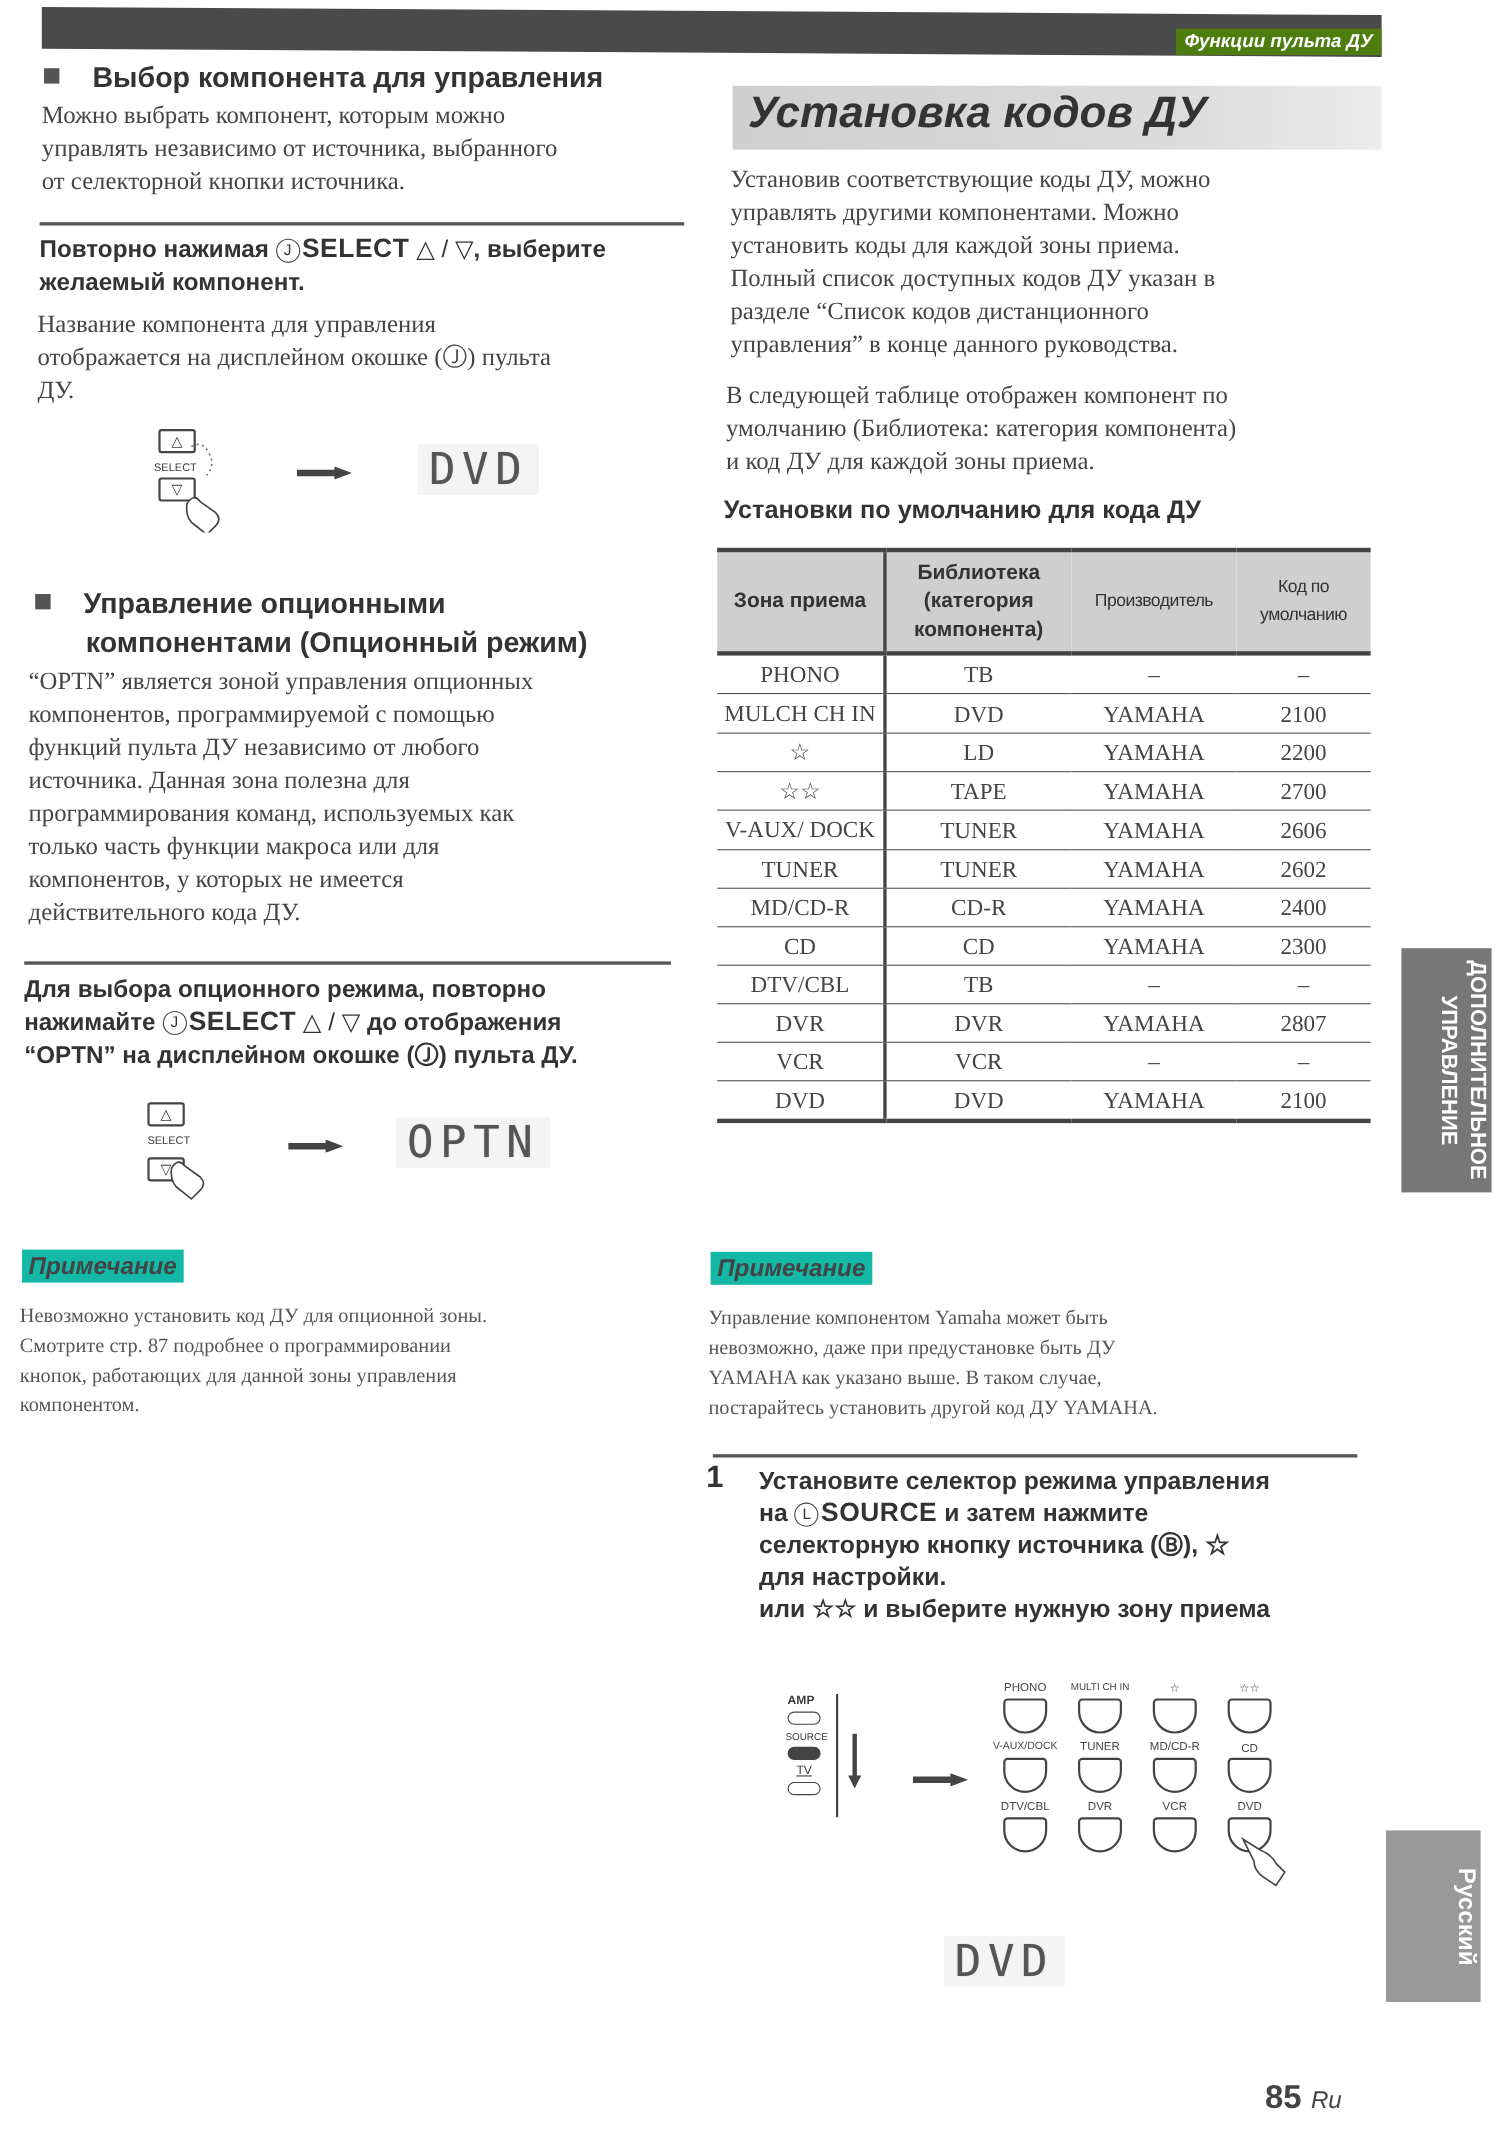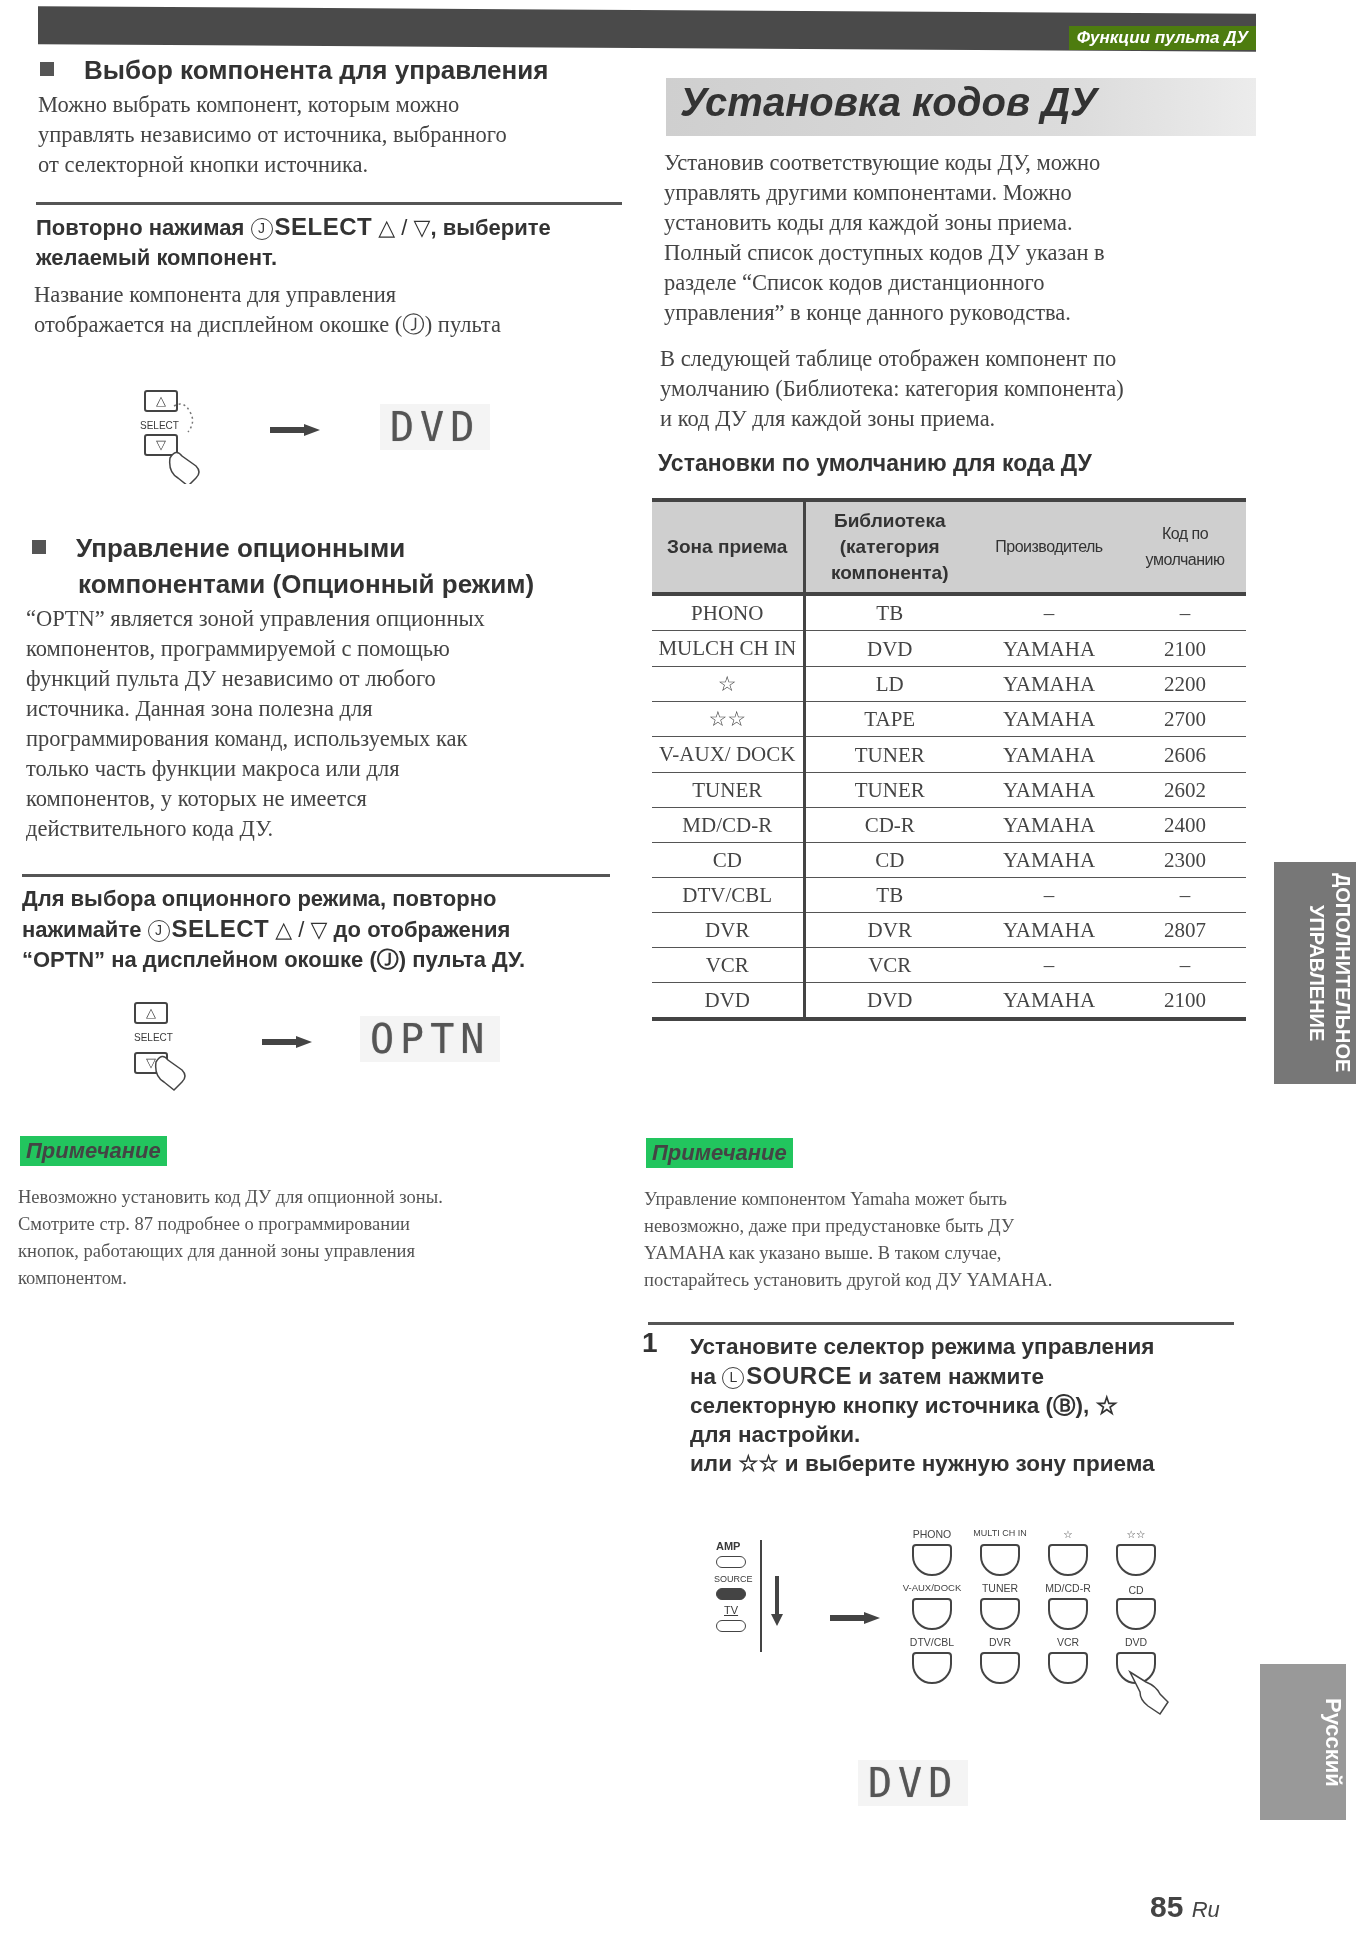--- a/index.html
+++ b/index.html
@@ -15,21 +15,21 @@
   .h2 { font-family: "Liberation Sans", sans-serif; font-weight: bold; font-size: 26px; color: #333; line-height: 32px; }
   .sq { display: inline-block; width: 14px; height: 14px; background: #555; margin-right: 30px; vertical-align: 3px; }
   .body { font-size: 22.5px; line-height: 30px; color: #444; }
   .small { font-size: 18.5px; line-height: 27px; color: #555; }
   .rule { height: 3px; background: #555; }
   .instr { font-family: "Liberation Sans", sans-serif; font-weight: bold; font-size: 22px; line-height: 30px; color: #333; }
   .instr b.big { font-weight: 900; font-size: 24px; letter-spacing: 0.5px; }
   .circ { display: inline-block; width: 22px; height: 22px; border: 1.6px solid #444; border-radius: 50%;
     font-size: 14px; line-height: 19px; text-align: center; font-weight: normal; vertical-align: 2px; margin-right: 2px; }
   .note-title { font-family: "Liberation Sans", sans-serif; font-weight: bold; font-style: italic; font-size: 22px;
-    color: #444; background: #22c55e; padding: 2px 6px; }
+    color: #444; background: #14b8a6; padding: 2px 6px; }
   .title-band { left: 666px; top: 78px; width: 590px; height: 58px;
     background: linear-gradient(90deg, #cfcfcf 0%, #dcdcdc 70%, #ececec 100%); }
   .title-text { left: 680px; top: 80px; font-family: "Liberation Sans", sans-serif; font-weight: bold; font-style: italic;
     font-size: 40px; color: #333; }
   table.codes { border-collapse: collapse; font-size: 21px; color: #444; }
   table.codes th { background: #cfcfcf; font-family: "Liberation Sans", sans-serif; font-weight: bold; color: #333;
     font-size: 19px; line-height: 26px; padding: 6px 4px; border-top: 4px solid #444; border-bottom: 4px solid #444; }
   table.codes th.narrow { font-size: 16px; font-weight: normal; letter-spacing: -0.5px; }
   table.codes td { text-align: center; border-bottom: 1.5px solid #555; padding: 4px 4px; line-height: 26px; }
   table.codes tr:last-child td { border-bottom: 4px solid #444; }
@@ -60,20 +60,21 @@
   <div>от селекторной кнопки источника.</div>
 </div>
 <div class="abs rule" style="left:36px; top:202px; width:586px;"></div>
 <div class="abs instr" style="left:36px; top:212px; width:620px;">
   <div><span>Повторно нажимая </span><span class="circ">J</span><b class="big">SELECT</b><span style="font-weight:normal"> △ / ▽</span><span>, выберите</span></div>
   <div>желаемый компонент.</div>
 </div>
 <div class="abs body" style="left:34px; top:280px; width:620px;">
   <div>Название компонента для управления</div>
   <div>отображается на дисплейном окошке (Ⓙ) пульта</div>
+  <div>ДУ.</div>
 </div>
 
 <div class="abs" style="left:140px; top:390px; width:100px; height:100px;">
   <div class="abs btnbox" style="left:4px; top:0;">△</div>
   <div class="abs sans" style="left:0; top:30px; font-size:10px;">SELECT</div>
   <div class="abs btnbox" style="left:4px; top:44px;">▽</div>
   <svg class="abs" style="left:26px; top:8px;" width="60" height="86">
     <path d="M8 8 q10 -6 16 6 q6 10 -2 20" fill="none" stroke="#777" stroke-dasharray="2 3" stroke-width="1.5"></path>
     <path d="M4 60 q6 -10 12 -2 l14 10 q6 6 0 12 l-8 8 l-10 -8 q-10 -6 -8 -20z" fill="#fff" stroke="#444" stroke-width="1.5"></path>
   </svg>

